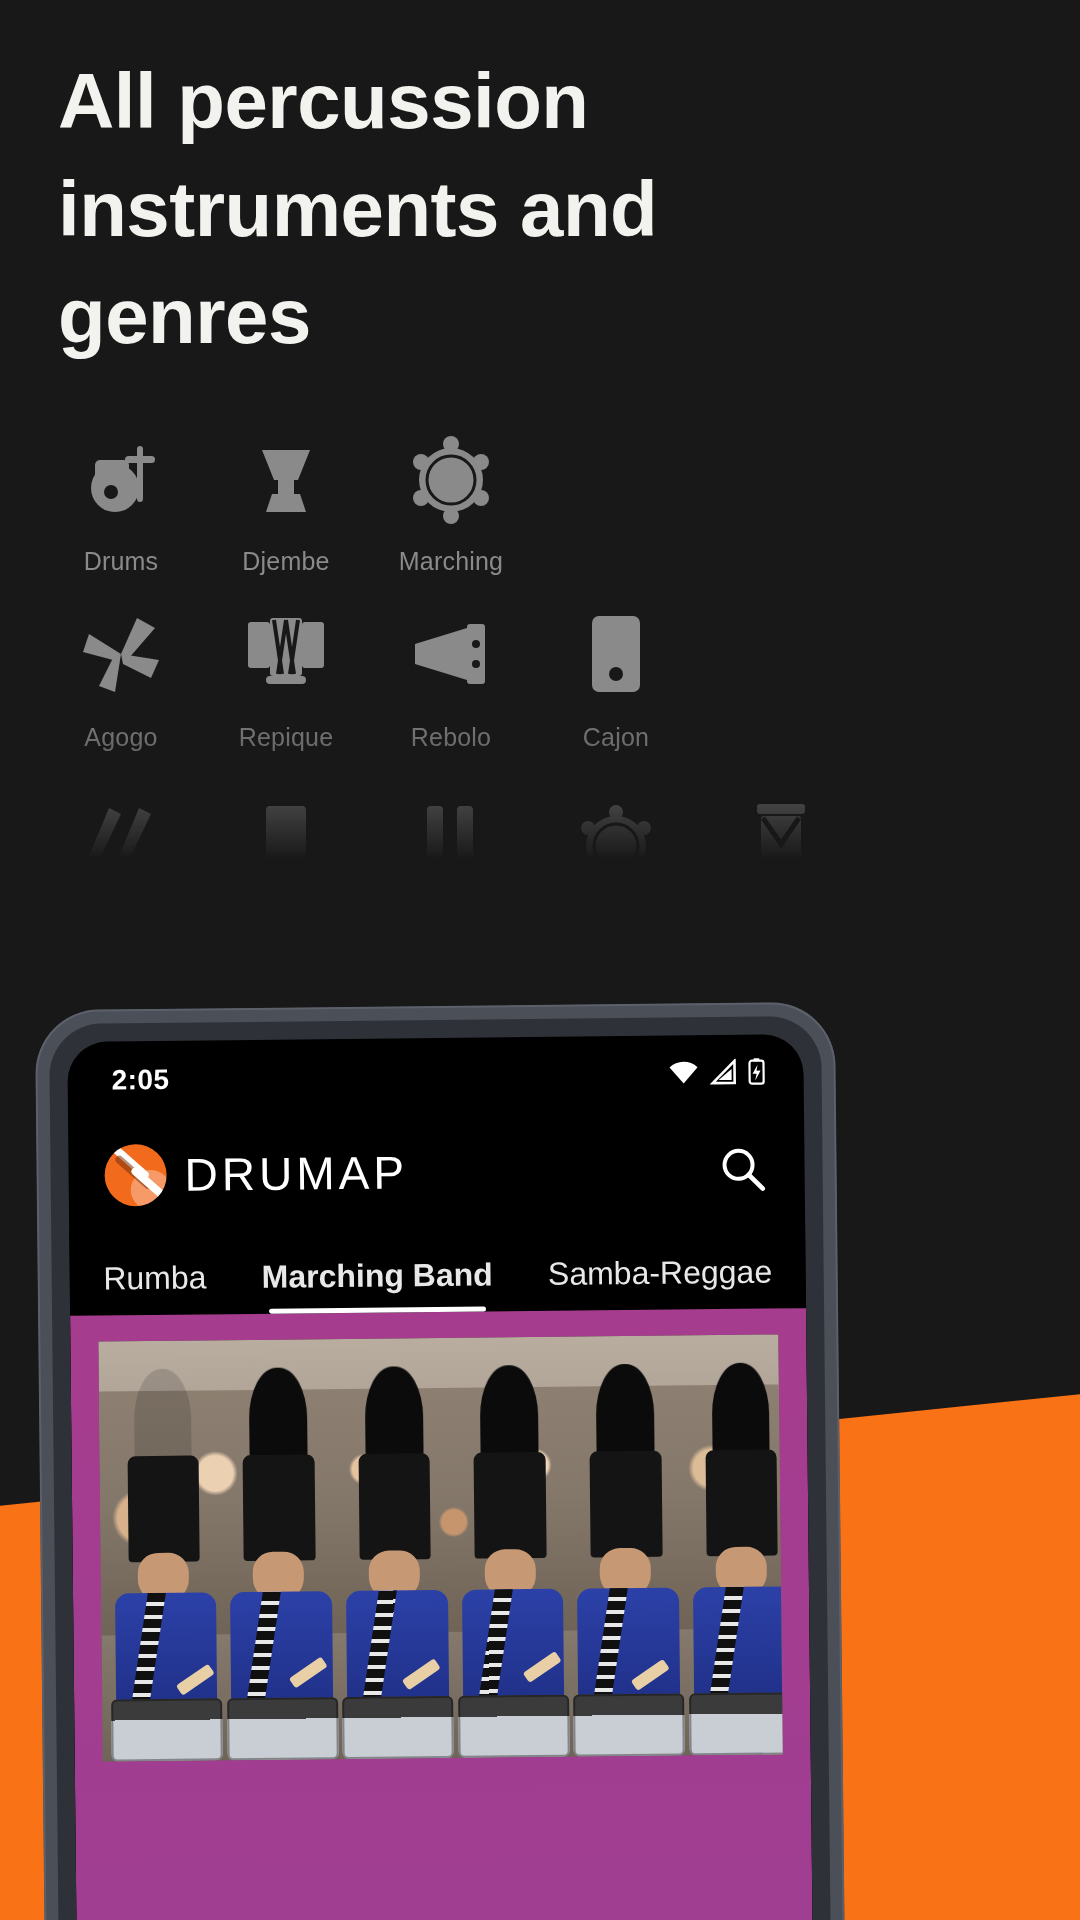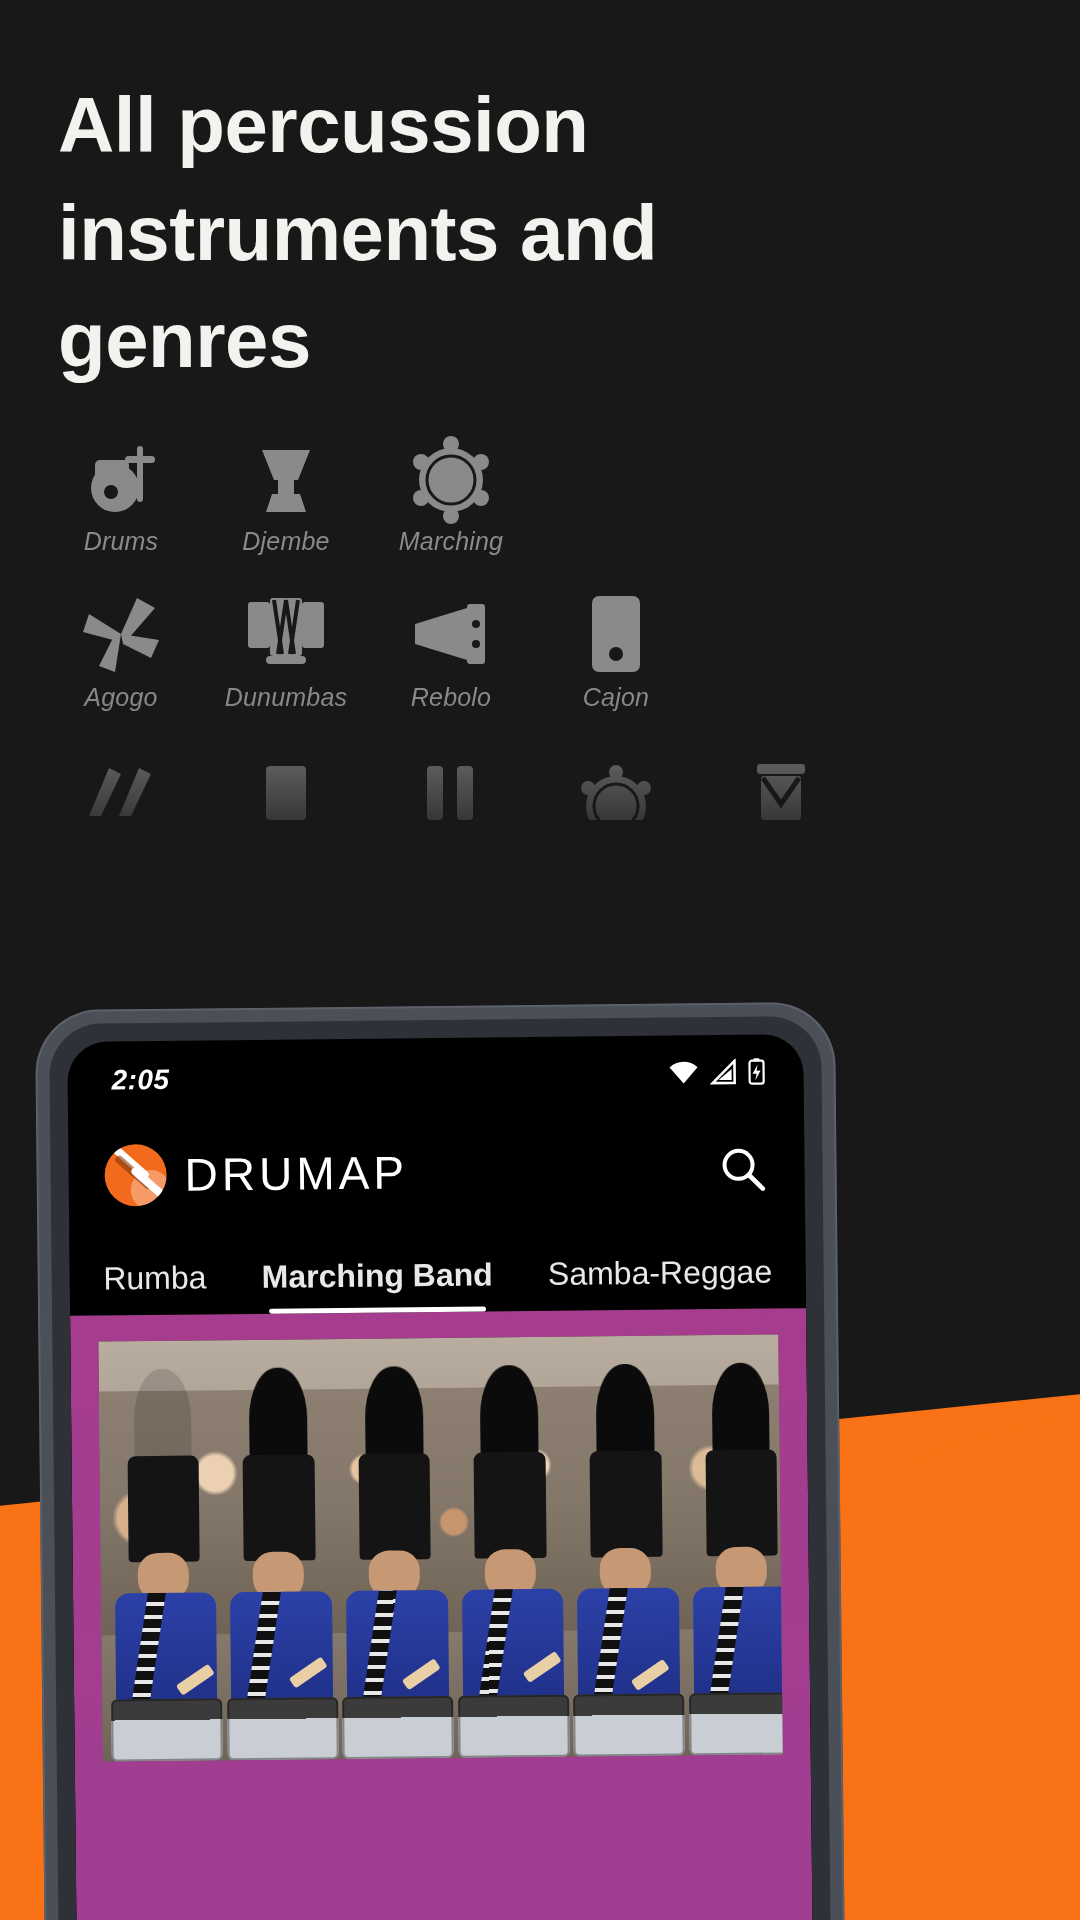--- a/index.html
+++ b/index.html
@@ -22,46 +22,45 @@
   .orange-right{
     position:absolute; right:-10px; top:1405px;
     width:180px; height:530px;
     background:#F97316;
     clip-path: polygon(0 55px, 180px 0, 180px 530px, 0 530px);
     z-index:0;
   }
 
   
   .headline{
-    position:absolute; left:58px; top:72px; width:790px;
+    position:absolute; left:58px; top:48px; width:790px;
     color:#F2F2EF;
     font-size:78px;
     font-weight:700;
     line-height:1.38;
     letter-spacing:-0.5px;
     z-index:3;
   }
 
   
   .grid-wrap{
     position:absolute; left:40px; top:430px; width:1000px; height:430px;
     z-index:1;
     -webkit-mask-image:linear-gradient(to bottom,#000 0%,#000 62%,rgba(0,0,0,.35) 88%,rgba(0,0,0,0) 100%);
     mask-image:linear-gradient(to bottom,#000 0%,#000 62%,rgba(0,0,0,.35) 88%,rgba(0,0,0,0) 100%);
   }
   .grid-row{ display:flex; }
   .cell{ width:162px; margin-right:3px; text-align:center; }
   .cell .ico{ height:95px; display:flex; align-items:center; justify-content:center; }
   .cell .ico svg{ display:block; }
   .cell .cap{
-    margin-top:2px;
+    margin-top:22px;
     font-size:25px;
     color:#8A8A8A;
     letter-spacing:.2px;
-    font-style:italic;
   }
   .r1{ margin-bottom:30px; }
   .r2{ margin-bottom:30px; }
   .fill{ fill:#8A8A8A; }
 
   
   .phone{
     position:absolute; left:40px; top:1006px;
     width:800px; height:980px;
     background:#4B4F58;
@@ -80,21 +79,21 @@
     background:#000;
     border-radius:40px 40px 0 0;
     overflow:hidden;
   }
 
   
   .statusbar{
     height:78px; display:flex; align-items:center;
     padding:0 38px 0 44px; color:#fff;
   }
-  .statusbar .time{ font-size:28px; font-weight:700; letter-spacing:.4px;font-style:italic; }
+  .statusbar .time{ font-size:28px; font-weight:700; letter-spacing:.4px; }
   .statusbar .sysicons{ margin-left:auto; display:flex; align-items:center; gap:10px; }
 
   
   .appbar{
     height:112px; display:flex; align-items:center;
     padding:0 36px 0 36px;
   }
   .logo-mark{
     width:62px; height:62px; border-radius:50%;
     background:#F26B1D; position:relative; overflow:hidden;
@@ -268,21 +267,21 @@
     <div class="cell">
       <div class="ico">
         <svg width="92" height="92" viewBox="0 0 92 92">
           <rect class="fill" x="8" y="14" width="22" height="46" rx="3"></rect>
           <rect class="fill" x="62" y="14" width="22" height="46" rx="3"></rect>
           <rect class="fill" x="30" y="10" width="32" height="58" rx="3"></rect>
           <path d="M34 12 L42 66 M46 12 L54 66 M58 12 L50 66 M38 66 L46 12" stroke="#181818" stroke-width="4" fill="none"></path>
           <rect class="fill" x="26" y="68" width="40" height="8" rx="4"></rect>
         </svg>
       </div>
-      <div class="cap">Dunumbas</div>
+      <div class="cap">Repique</div>
     </div>
 
     <div class="cell">
       <div class="ico">
         <svg width="92" height="92" viewBox="0 0 92 92">
           <path class="fill" d="M10 36 L62 20 L62 72 L10 56 z"></path>
           <rect class="fill" x="62" y="16" width="18" height="60" rx="3"></rect>
           <circle cx="71" cy="36" r="4" fill="#181818"></circle>
           <circle cx="71" cy="56" r="4" fill="#181818"></circle>
         </svg>

